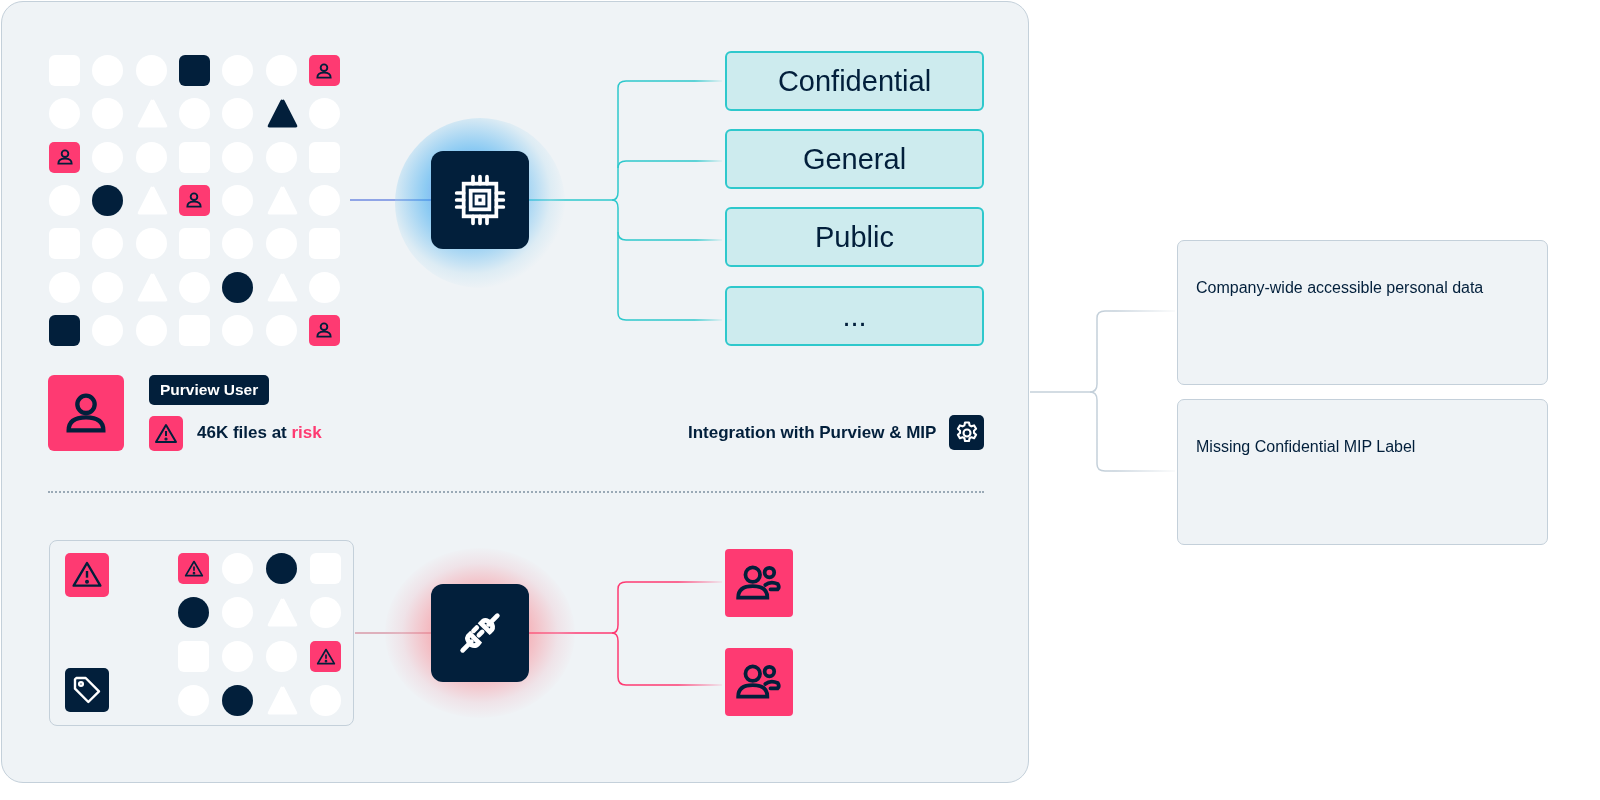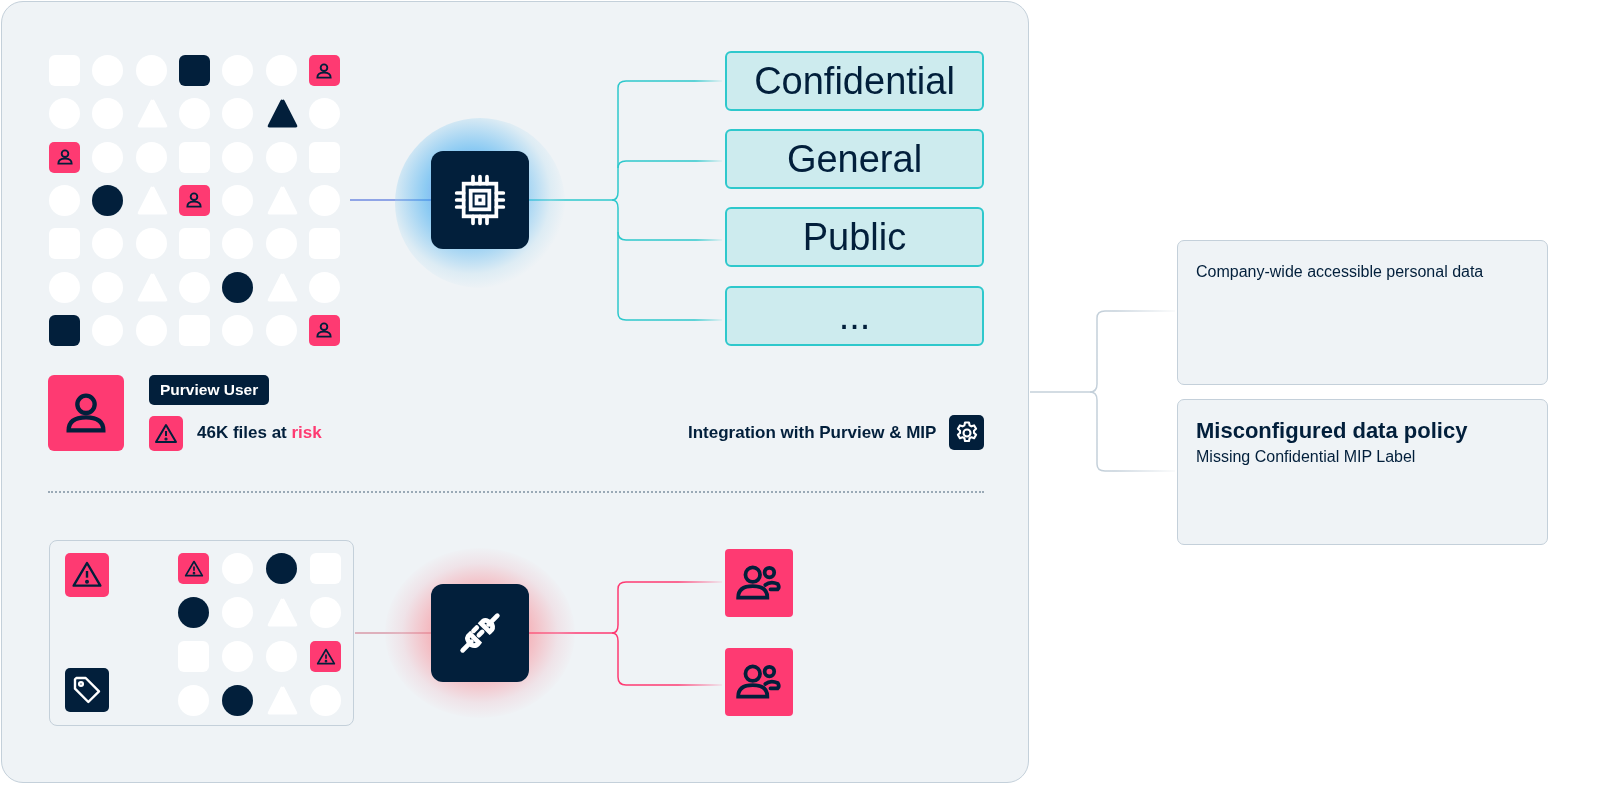--- a/index.html
+++ b/index.html
@@ -23,29 +23,29 @@
   .risk-text .accent { color:#fe3a72; }
   .integration { position:absolute; right:94px; top:423px; font-weight:bold; font-size:17px; }
   .gear-tile { position:absolute; left:949px; top:415px; width:35px; height:35px; background:#021f3b; border-radius:5px;
                display:flex; align-items:center; justify-content:center; }
   .divider { position:absolute; left:48px; top:491px; width:936px; border-top:2px dotted #9aa9b6; }
   .hub { position:absolute; width:98px; height:98px; background:#021f3b; border-radius:12px;
          display:flex; align-items:center; justify-content:center; z-index:2; }
   .glow { position:absolute; border-radius:50%; z-index:1; }
   .label-box { position:absolute; left:725px; width:259px; height:60px; background:#cdebee; border:2px solid #2ec8cc;
                border-radius:6px; box-sizing:border-box; display:flex; align-items:center; justify-content:center;
-               font-size:38px; color:#021f3b; }
+               font-size:29px; color:#021f3b; }
   .sub-box { position:absolute; left:49px; top:540px; width:305px; height:186px; border:1.5px solid #c4d0da; border-radius:8px;
              box-sizing:border-box; }
   .group-tile { position:absolute; left:725px; width:68px; height:68px; background:#fe3a72; border-radius:4px;
                 display:flex; align-items:center; justify-content:center; }
   .policy-card { position:absolute; left:1177px; width:371px; background:#eff3f6; border:1.5px solid #c4d0da; border-radius:7px;
                  box-sizing:border-box; padding:18px 18px 0 18px; }
   .policy-title { font-weight:bold; font-size:22px; color:#021f3b; }
-  .policy-desc { font-size:16px; color:#021f3b; margin-top:4px; }
+  .policy-desc { font-size:16px; color:#021f3b; margin-top:20px; }
   .tags { display:flex; gap:12px; margin-top:14px; }
   .tag { height:33px; padding:0 12px; border-radius:5px; font-size:20px; line-height:33px; color:#021f3b; }
   .tag.pink-tag { background:#fe3a72; }
   .tag.yellow-tag { background:#fdbc2c; }
   svg.conn { position:absolute; left:0; top:0; z-index:1; }
 </style>
 </head>
 <body>
 
 <div class="panel"></div>
@@ -279,15 +279,14 @@
       <path d="M2 19 Q2 13.5 9 13.5 Q16 13.5 16 19 Z"></path>
     <circle cx="17" cy="7" r="2.3"></circle>
       <path d="M15 13 Q17.5 11 21 12.5 Q22 14 21 15 L17.5 15"></path>
   </svg>
 </div>
 
 <div class="policy-card" style="top:240px;height:145px;">
   <div class="policy-desc">Company-wide accessible personal data</div>
 </div>
 <div class="policy-card" style="top:399px;height:146px;">
-  <div class="policy-title">Misconfigured data policy</div>
   <div class="policy-desc">Missing Confidential MIP Label</div>
 </div>
 
 </body></html>

